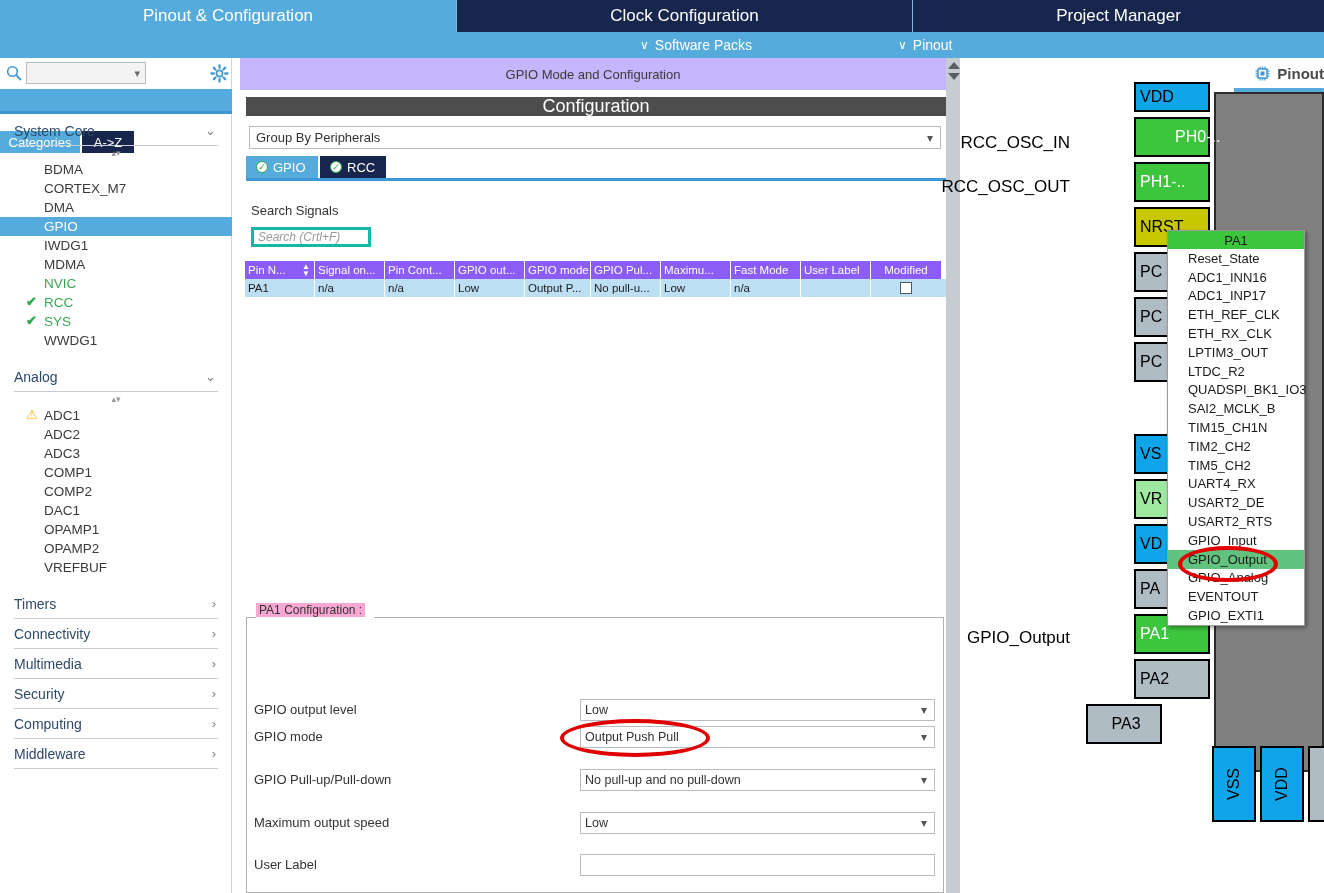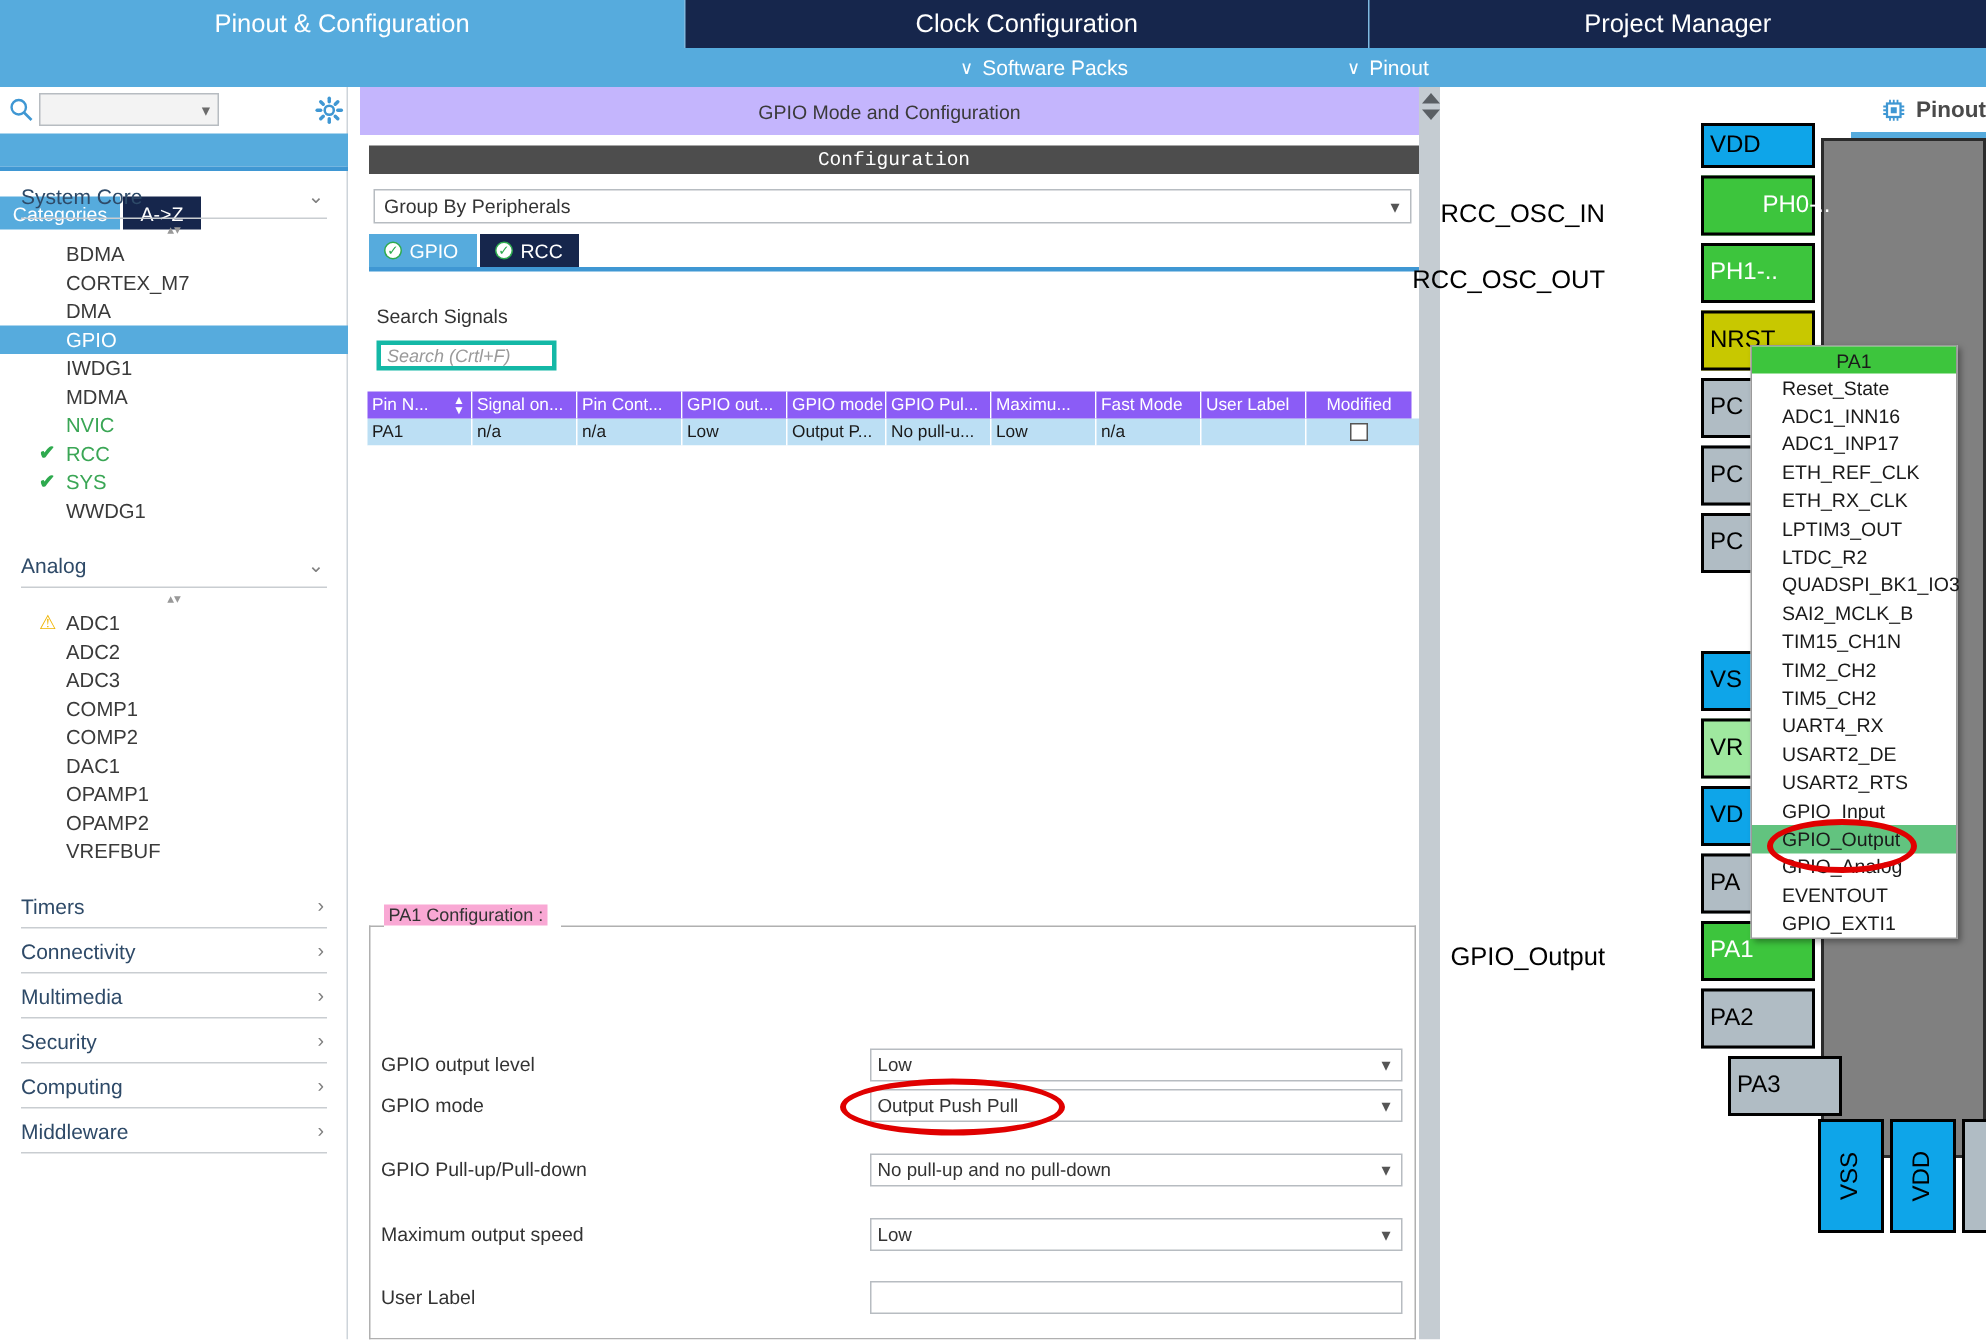--- a/index.html
+++ b/index.html
@@ -63,21 +63,21 @@
   .item .mark.check { color:#2eaa4e; font-weight:bold; }
   .item .mark.warn { color:#f0b400; }
   .gap { height:12px; }
 
   
   .center { position:absolute; left:240px; top:58px; width:706px; height:835px; background:#ffffff; }
   .modehdr { position:absolute; left:240px; top:58px; width:706px; height:32px;
              background:#c4b5fd; display:flex; align-items:center; justify-content:center;
              font-size:13px; color:#3a3a3a; }
   .cfgtitle { position:absolute; left:246px; top:97px; width:700px; height:19px; background:#4d4d4d;
-              color:#ffffff; font-size:13px; display:flex; align-items:center; justify-content:center;font-family:Liberation Mono, monospace; }
+              color:#ffffff; font-size:18px; display:flex; align-items:center; justify-content:center; }
   .groupsel { position:absolute; left:249px; top:126px; width:692px; height:23px;
               border:1px solid #b7bcc1; background:#ffffff; font-size:13px; color:#333;
               display:flex; align-items:center; padding-left:6px; }
   .groupsel .cv { position:absolute; right:7px; top:4px; font-size:12px; color:#555; }
 
   .ptabs { position:absolute; left:246px; top:156px; height:22px; }
   .ptab { position:absolute; top:0; height:22px; display:flex; align-items:center; gap:5px;
           padding:0 10px; font-size:13px; color:#ffffff; }
   .ptab.sel { background:#56abdd; }
   .ptab.unsel { background:#16264c; }
@@ -514,21 +514,21 @@
       </div>
       <div class="pin grey" style="left: 1134px; top: 569px; width: 76px; height: 40px;">
         <span>PA</span>
       </div>
       <div class="pin green" style="left: 1134px; top: 614px; width: 76px; height: 40px;">
         <span>PA1</span>
       </div>
       <div class="pin grey" style="left: 1134px; top: 659px; width: 76px; height: 40px;">
         <span>PA2</span>
       </div>
-      <div class="pin grey" style="left: 1152px; top: 704px; width: 76px; height: 40px;">
+      <div class="pin grey" style="left: 1086px; top: 704px; width: 76px; height: 40px; justify-content: center;">
         <span>PA3</span>
       </div>
     </div>
   <div id="pins-bottom">
       <div class="pin vert cream" style="left: 1212px; top: 746px; width: 44px; height: 76px;">
         <span>VSS</span>
       </div>
       <div class="pin vert cream" style="left: 1260px; top: 746px; width: 44px; height: 76px;">
         <span>VDD</span>
       </div>

